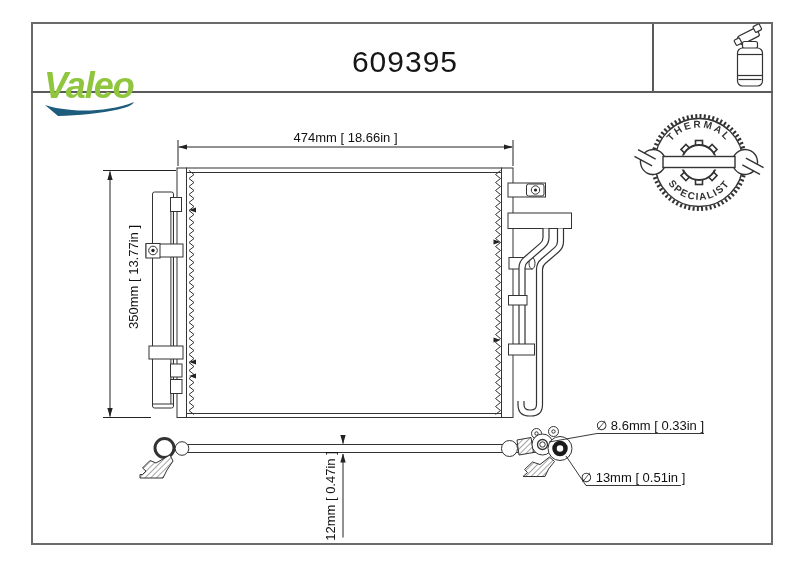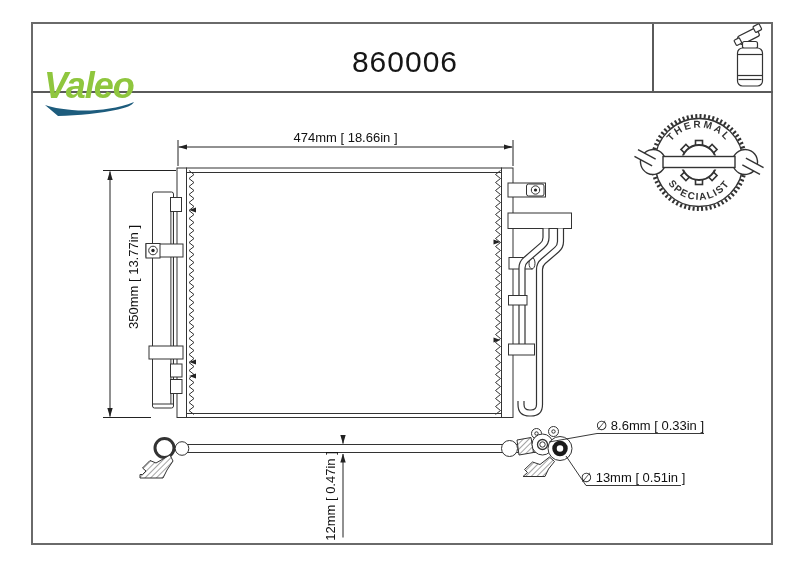--- a/index.html
+++ b/index.html
@@ -31,21 +31,21 @@
   <div class="header-rule"></div>
   <div class="header-divider"></div>
 
   <div class="logo">
     <span class="word">Valeo</span>
     <svg width="94" height="18" viewBox="0 0 94 18">
       <path d="M3 4 L16 15 C36 14.5 60 12 76 8.5 C84 6.7 90 4.5 92 1 C72 9 48 10.5 30 9 C18 8 9 6 3 4 Z" fill="#1d5c7d"></path>
     </svg>
   </div>
 
-  <div class="partno">860006</div>
+  <div class="partno">609395</div>
 
   <svg class="art" viewBox="0 0 800 565">
     <defs>
       <marker id="arw" viewBox="0 0 10 6" refX="9.5" refY="3" markerWidth="9" markerHeight="5.4" orient="auto-start-reverse">
         <path d="M0 0L10 3L0 6Z" fill="#222"></path>
       </marker>
       <pattern id="hatch" width="4" height="4" patternUnits="userSpaceOnUse" patternTransform="rotate(45)">
         <rect width="4" height="4" fill="#fff"></rect>
         <line x1="0" y1="0" x2="0" y2="4" stroke="#666" stroke-width="1.2"></line>
       </pattern>

